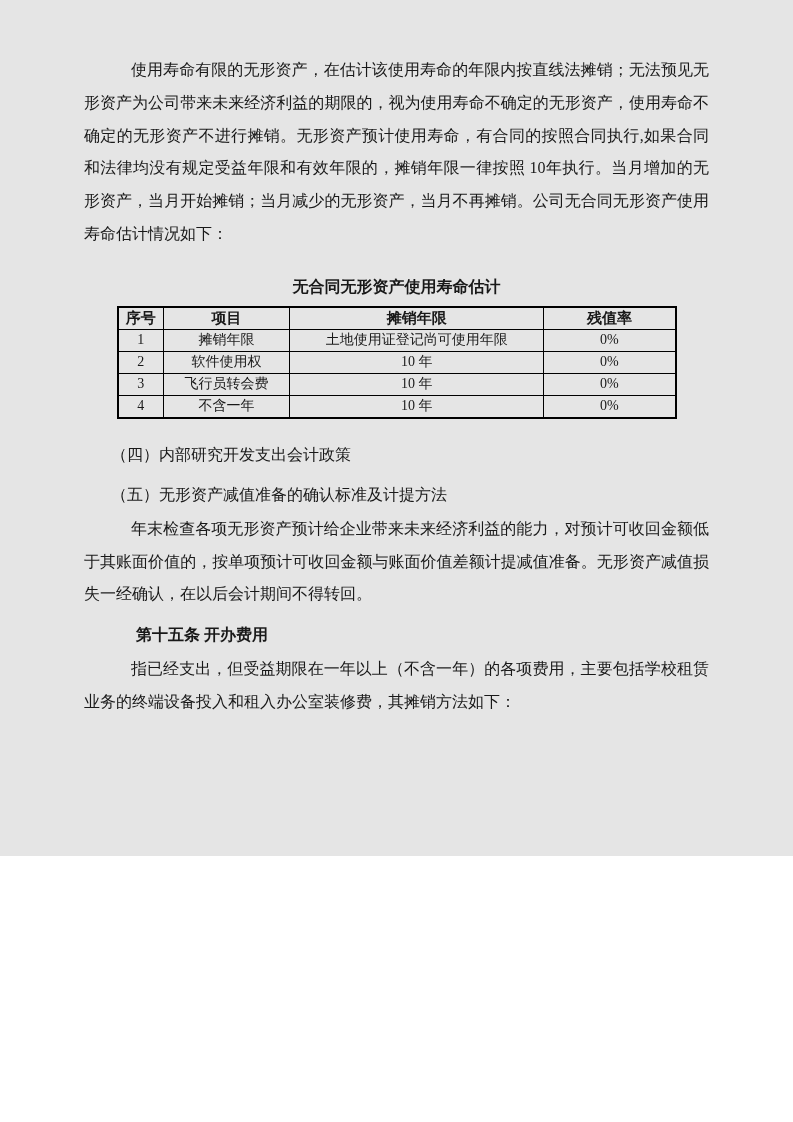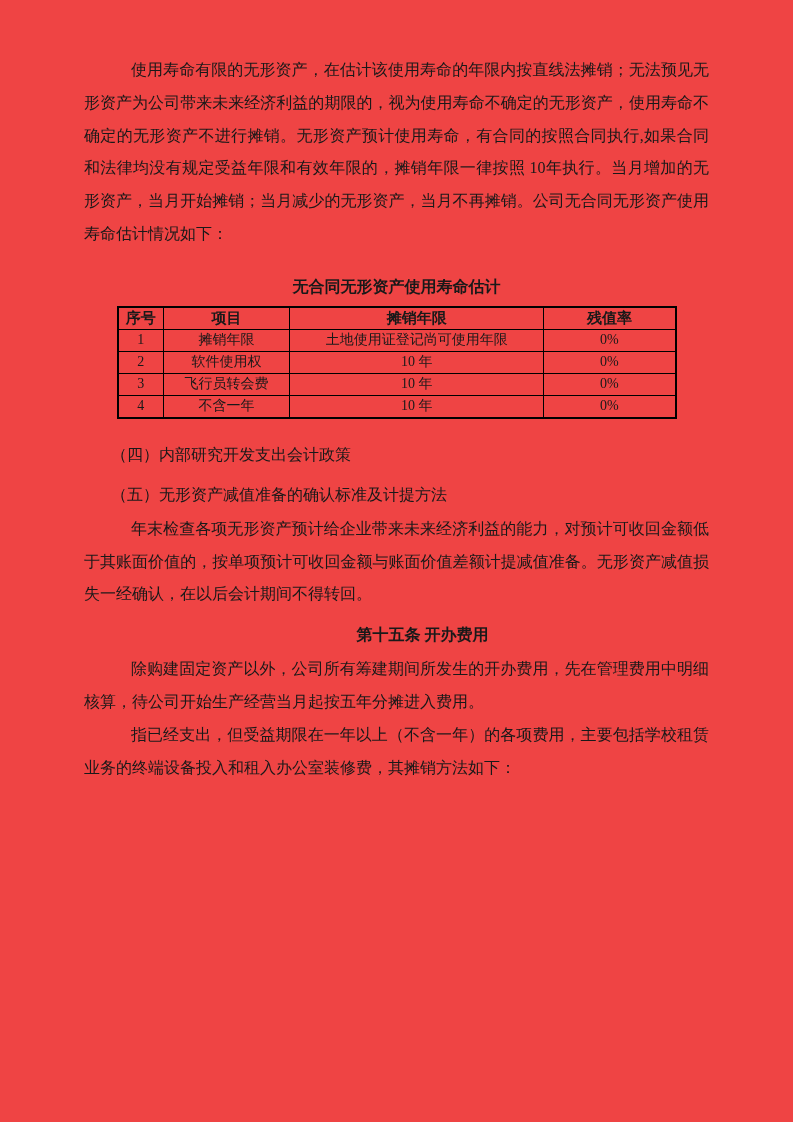--- a/index.html
+++ b/index.html
@@ -3,23 +3,23 @@
 <meta charset="utf-8">
 <style>
   html, body { margin: 0; padding: 0; background: #ffffff; }
   body {
     width: 793px; height: 1122px; overflow: hidden;
     font-family: "Liberation Serif", "DejaVu Serif", serif;
     color: #191919;
   }
   .page {
     box-sizing: border-box;
-    width: 793px; height: 1122px;
+    width: 793px; height: 856px;
     padding: 54px 84px 0 84px;
-    background: #ef4444;
+    background: #e5e5e5;
   }
   p.body-text {
     margin: 0;
     font-size: 16px;
     line-height: 2.05;
     text-align: justify;
     text-indent: 47px;
     word-break: break-all;
   }
   .section-heading {
@@ -29,21 +29,20 @@
     padding-left: 27px;
     font-weight: normal;
   }
   .section-heading.gap-above { margin-top: 20px; }
   .article-heading {
     margin: 8px 0 2px 0;
     font-size: 16px;
     line-height: 2.0;
     padding-left: 52px;
     font-weight: bold;
-    text-align: center;
   }
   .table-title {
     margin: 24px 0 7px 0;
     font-size: 16px;
     font-weight: bold;
     text-align: center;
     line-height: 1.5;
   }
   table.data-table {
     border-collapse: collapse;
@@ -122,18 +121,17 @@
 
   <div class="section-heading gap-above">（四）内部研究开发支出会计政策</div>
 
 
   <div class="section-heading">（五）无形资产减值准备的确认标准及计提方法</div>
 
   <p class="body-text">年末检查各项无形资产预计给企业带来未来经济利益的能力，对预计可收回金额低于其账面价值的，按单项预计可收回金额与账面价值差额计提减值准备。无形资产减值损失一经确认，在以后会计期间不得转回。</p>
 
   <div class="article-heading">第十五条 开办费用</div>
 
-  <p class="body-text">除购建固定资产以外，公司所有筹建期间所发生的开办费用，先在管理费用中明细核算，待公司开始生产经营当月起按五年分摊进入费用。</p>
 
 
   <p class="body-text">指已经支出，但受益期限在一年以上（不含一年）的各项费用，主要包括学校租赁业务的终端设备投入和租入办公室装修费，其摊销方法如下：</p>
 
 </div>
 
 </body></html>

